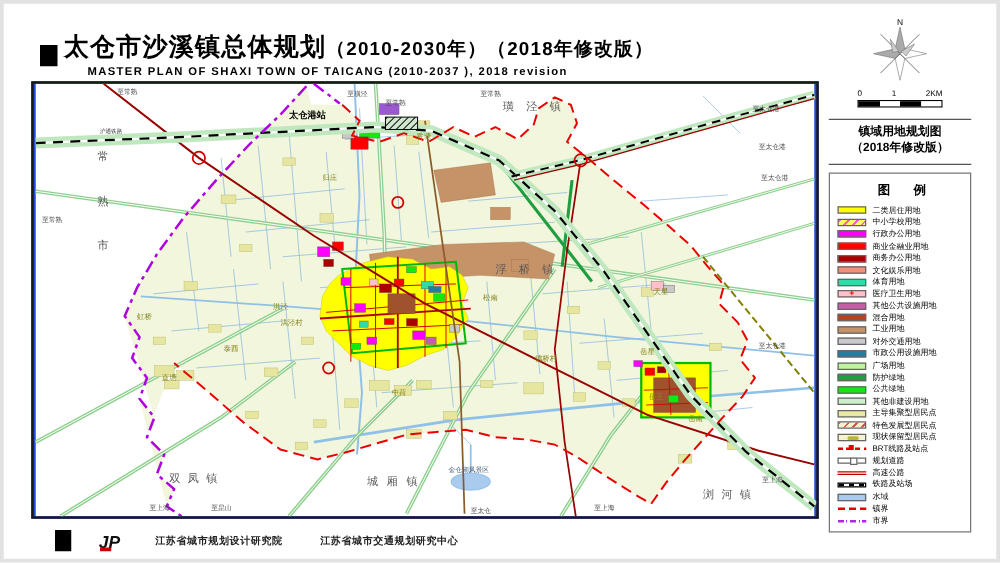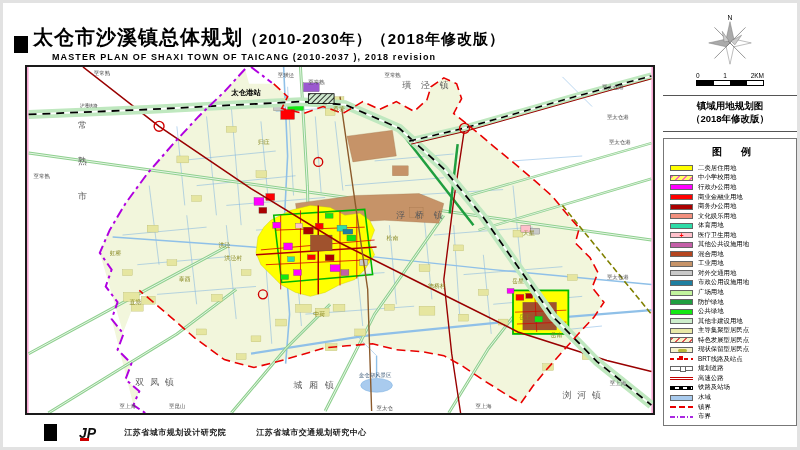--- a/index.html
+++ b/index.html
@@ -1,39 +1,39 @@
 <!DOCTYPE html>
 <html><head>
 <meta charset="utf-8">
 <style>
   html,body{margin:0;padding:0;}
   body{width:800px;height:450px;position:relative;background:#fff;
        font-family:"Liberation Sans","DejaVu Sans",sans-serif;overflow:hidden;}
   .page-frame{position:absolute;inset:0;border:3px solid #e2e2e2;pointer-events:none;}
 
   
-  .header{position:absolute;left:14px;top:24px;}
+  .header{position:absolute;left:32px;top:24px;}
   .hdr-row{display:flex;align-items:flex-start;}
   .hdr-square{width:14px;height:17px;background:#000;margin-top:12px;margin-right:5px;}
   .title-zh{font-size:20px;font-weight:bold;color:#000;letter-spacing:1px;white-space:nowrap;}
   .title-suffix{font-size:15px;font-weight:bold;}
   .title-en{font-size:9px;font-weight:bold;letter-spacing:1.1px;margin-left:19px;margin-top:1px;white-space:nowrap;}
 
   
-  .map-box{position:absolute;left:25px;top:65px;width:630px;height:350px;border:2px solid #1a1a1a;background:#f9a8d4;box-sizing:border-box;}
+  .map-box{position:absolute;left:25px;top:65px;width:630px;height:350px;border:2px solid #1a1a1a;background:#1d4ed8;box-sizing:border-box;}
   .map-box svg{display:block;}
   text.t-town{fill:#5a5a5a;font-size:9px;}
   text.t-vill{fill:#85851c;font-size:6px;}
   text.t-road{fill:#4a4a4a;font-size:5.5px;}
   text.t-station{fill:#000;font-size:7.5px;font-weight:bold;}
   text.t-rail{fill:#333;font-size:4.5px;}
   text.t-scenic{fill:#3c5a78;font-size:5.5px;}
 
   
-  .side{position:absolute;left:663px;top:8px;width:134px;height:434px;}
+  .side{position:absolute;left:663px;top:8px;width:114px;height:434px;}
   .compass-wrap{text-align:center;height:58px;padding-top:4px;}
   .scalebar-wrap{width:68px;margin:2px auto 0 auto;position:relative;height:18px;}
   .scale-ticks{display:flex;justify-content:space-between;font-size:6.5px;color:#000;}
   .scale-bar{display:flex;height:4px;border:1px solid #000;margin-top:1px;}
   .scale-bar i{flex:1;}
   .scale-bar i:nth-child(odd){background:#000;}
   .scale-bar i:nth-child(even){background:#fff;}
   .side-rule{border:none;border-top:1px solid #555;margin:5px 0 0 0;}
   .side-map-title{text-align:center;font-size:9.5px;font-weight:bold;line-height:1.35;margin-top:4px;}
   .legend-box{border:1px solid #777;margin-top:6px;padding:4px 3px 4px 6px;height:288px;box-sizing:border-box;}

